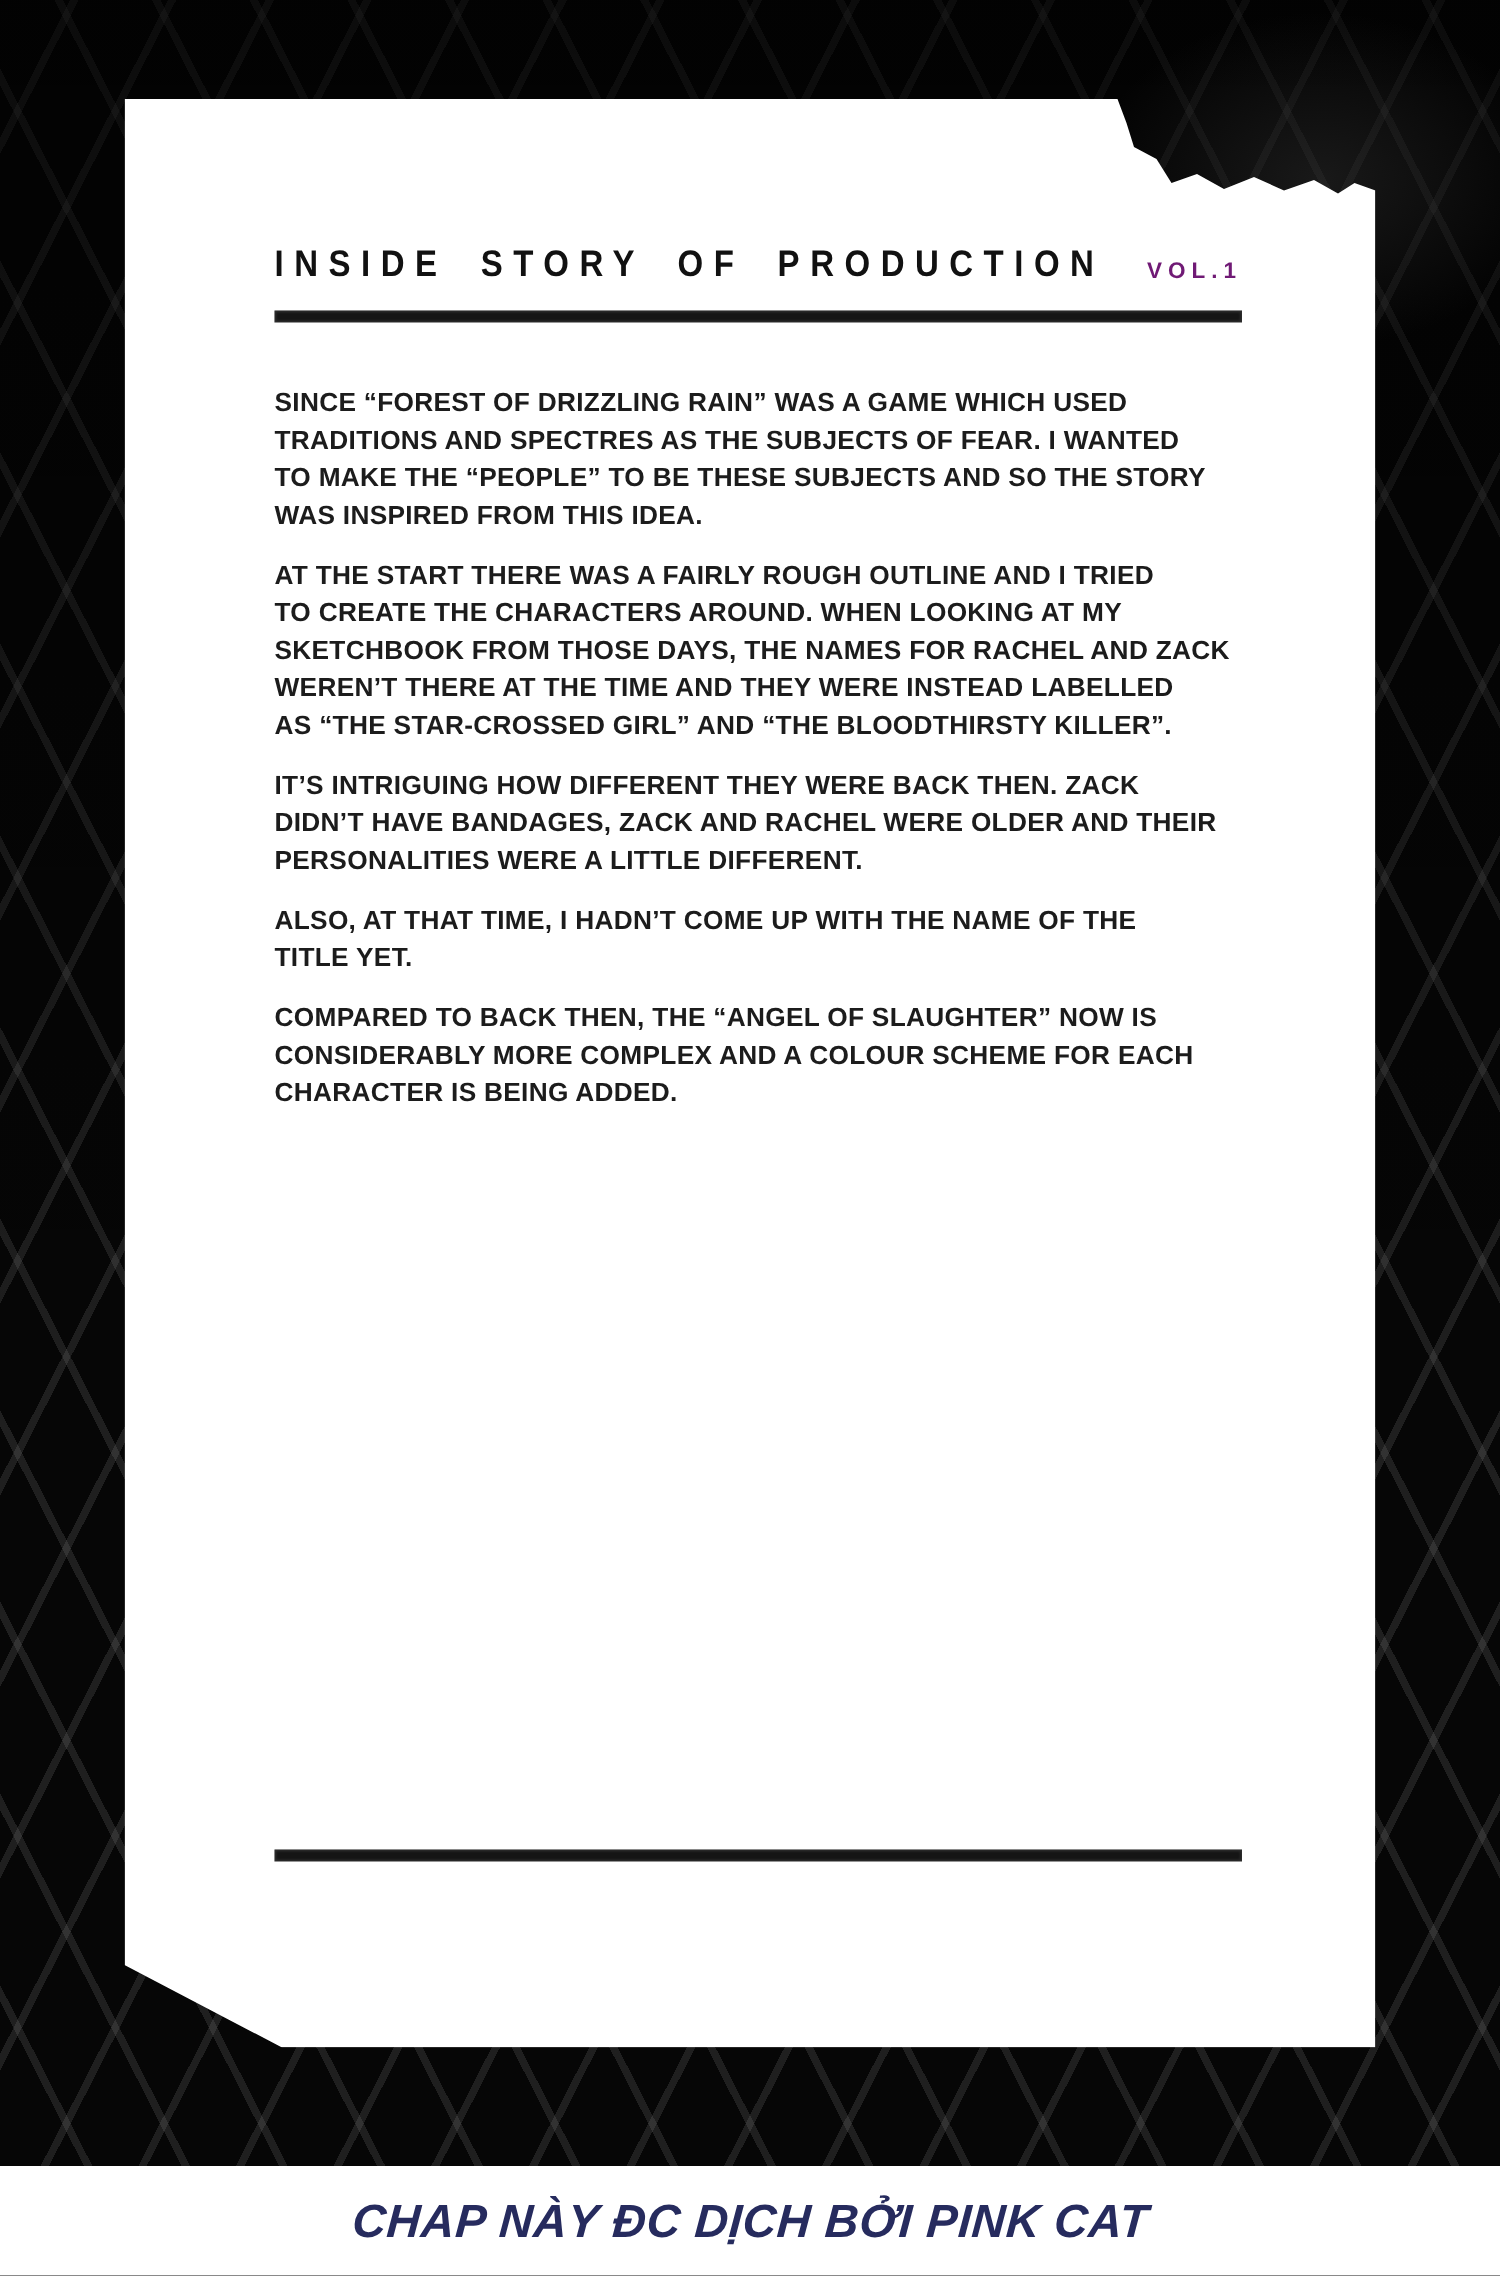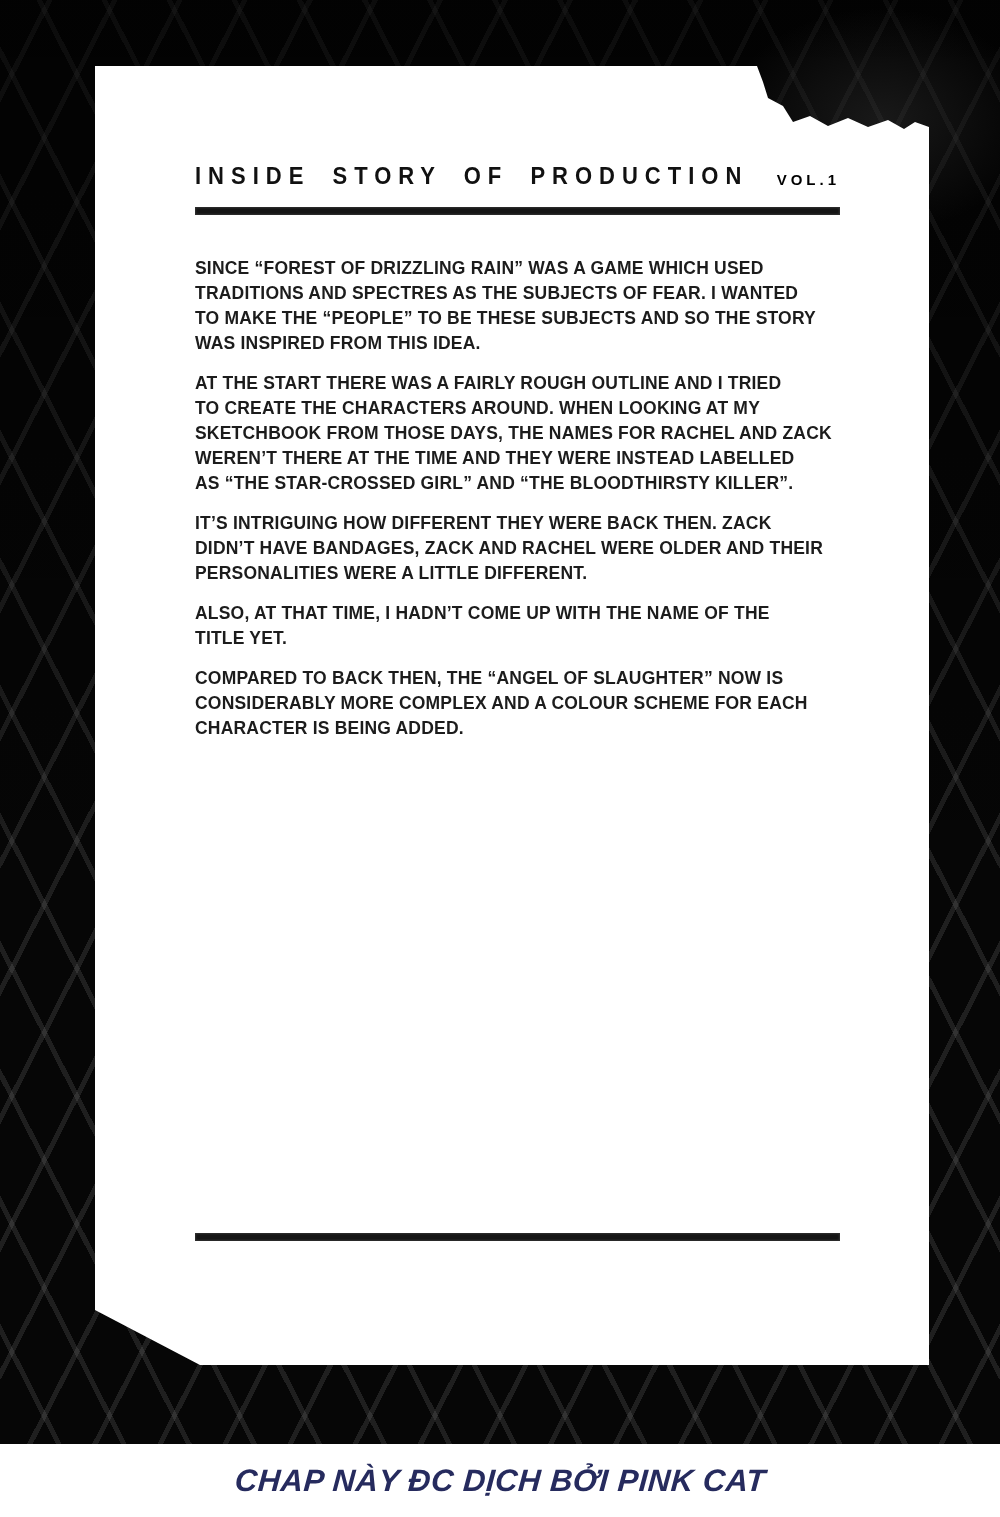--- a/index.html
+++ b/index.html
@@ -22,21 +22,21 @@
   }
   .backdrop-fade {
     position:absolute; inset:0;
     background:
       radial-gradient(220px 160px at 880px 120px, rgba(90,90,90,.25), rgba(0,0,0,0) 70%),
       linear-gradient(180deg, rgba(0,0,0,.62) 0%, rgba(0,0,0,.25) 38%, rgba(0,0,0,0) 62%);
   }
 
   
   .paper {
-    position:absolute; left:95px; top:66px; width:834px; height:1299px;
+    position:absolute; left:83px; top:66px; width:834px; height:1299px;
     background: var(--paper, #ffffff);
     clip-path: polygon(
       0px 0px, 662px 0px,
       668px 16px, 673px 32px, 688px 40px, 698px 56px,
       715px 50px, 733px 60px, 753px 52px, 773px 61px,
       793px 54px, 809px 63px, 820px 56px, 834px 61px,
       834px 1299px, 105px 1299px, 0px 1244px
     );
   }
 
@@ -44,21 +44,21 @@
     position:absolute; left:100px; top:99px; width:645px;
     display:flex; justify-content:space-between; align-items:baseline;
     white-space:nowrap;
   }
   .title {
     font-size:22px; font-weight:bold; color:#111;
     letter-spacing:7px; word-spacing:9px;
     transform:scaleY(1.12); transform-origin:left bottom;
   }
   .volume {
-    font-size:15px; font-weight:bold; color:#000000; letter-spacing:4px;
+    font-size:15px; font-weight:bold; color:#701a75; letter-spacing:4px;
   }
   .rule {
     position:absolute; left:100px; width:645px; height:8px;
     background:#151515;
     box-shadow: inset 0 0 2px 1px rgba(255,255,255,.12);
   }
   .rule.title-rule  { top:141px; }
   .rule.footer-rule { top:1167px; }
 
   .body-text {

